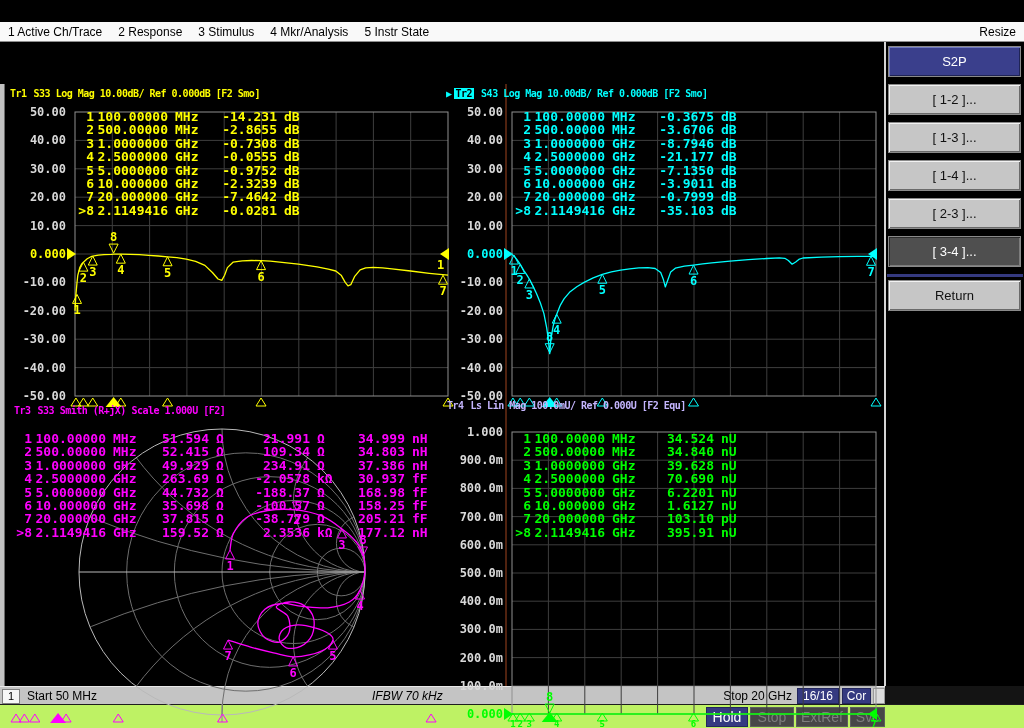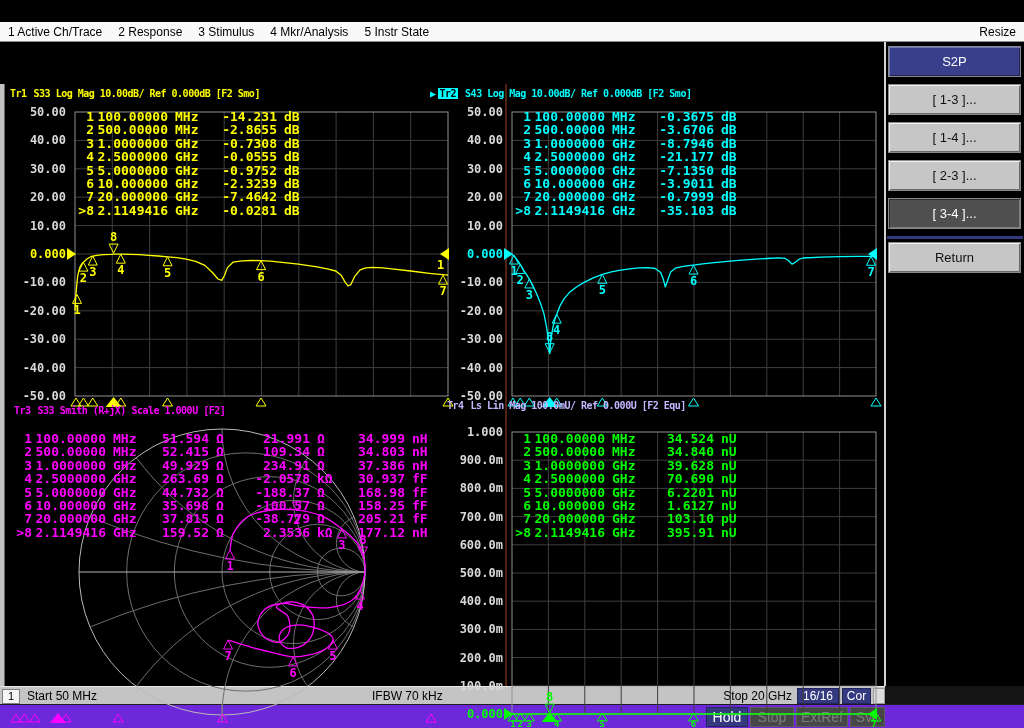--- a/index.html
+++ b/index.html
@@ -19,21 +19,21 @@
   #left-strip{position:absolute;left:0;top:42px;width:4px;height:644px;background:#c2c2c2;border-right:1px solid #6a6a6a;}
   #vdivider{position:absolute;left:505px;top:42px;width:2px;height:644px;background:#5e2812;opacity:.85;}
   svg.quad{position:absolute;z-index:1;}
   #svg-tr1{left:0;top:42px;}
   #svg-tr2{left:443px;top:42px;}
   #svg-tr3{left:0;top:362px;}
   #svg-tr4{left:443px;top:362px;}
   .trace-title{position:absolute;z-index:3;font-family:"DejaVu Sans Mono",monospace;font-weight:bold;
                font-size:10px;white-space:pre;letter-spacing:-0.5px;}
   #title-tr1{left:10px;top:46px;color:#ffff00;}
-  #title-tr2{left:430px;top:46px;color:#00ffff;}
+  #title-tr2{left:446px;top:46px;color:#00ffff;}
   #title-tr3{left:14px;top:363px;color:#ff00ff;}
   #title-tr4{left:447px;top:358px;color:#c4b5fd;}
   .trace-title .tname{margin-right:7px;}
   #title-tr2 .tarrow{margin-right:2px;color:#00ffff;}
   #title-tr2 .tname{background:#00ffff;color:#000;padding:0 2px;}
   .mtable{position:absolute;z-index:2;font-family:"DejaVu Sans Mono",monospace;font-weight:bold;
           font-size:13px;line-height:13.4px;white-space:pre;}
   #table-tr1{left:72px;top:68px;}
   #table-tr2{left:509px;top:68px;}
   #table-tr3{left:10px;top:390px;}
@@ -47,30 +47,30 @@
          box-shadow:inset 1px 1px 0 #f2f2f2, inset -1px -1px 0 #6a6a6a;}
   .skbtn.header{background:#3a3f8c;color:#fff;box-shadow:inset 1px 1px 0 #7079c0, inset -1px -1px 0 #1f2456;}
   .skbtn.pressed{background:#4f4f4f;color:#fff;box-shadow:inset 1px 1px 0 #2c2c2c, inset -1px -1px 0 #7c7c7c;}
   .sksep{height:3px;background:#353a80;margin:0 1px 3px 1px;}
   
   #statusbar{position:absolute;left:0;top:686px;width:885px;height:18px;background:#c4c4c4;
              border-top:1px solid #e9e9e9;box-sizing:border-box;font-size:12px;color:#000;}
   #ch-box{position:absolute;left:2px;top:2px;width:16px;height:13px;background:#f6f6f6;
           border:1px solid #7f7f7f;text-align:center;font-size:11px;line-height:13px;}
   #sb-start{position:absolute;left:27px;top:2px;}
-  #sb-ifbw{position:absolute;left:372px;top:2px;}
+  #sb-ifbw{position:absolute;left:372px;top:2px;font-style:italic;}
   #sb-stop{position:absolute;left:706px;top:2px;width:86px;text-align:right;}
   .navybox{position:absolute;top:1px;height:14px;background:#353a80;color:#fff;font-size:12px;
            text-align:center;line-height:14px;border:1px solid #23265c;}
   #sb-pts{left:797px;width:40px;}
   #sb-cor{left:842px;width:27px;}
   #sb-blank{position:absolute;left:873px;top:1px;width:10px;height:14px;background:#dcdcdc;border:1px solid #9a9a9a;}
   #statusbar-gap{position:absolute;left:885px;top:686px;width:139px;height:18px;background:#141414;}
   
-  #bottombar{position:absolute;left:0;top:704px;width:1024px;height:24px;background:#6d28d9;border-top:1px solid #1e1e1e;box-sizing:border-box;}
+  #bottombar{position:absolute;left:0;top:704px;width:1024px;height:24px;background:#bef264;border-top:1px solid #1e1e1e;box-sizing:border-box;}
   .bbox{position:absolute;top:2px;height:18px;line-height:18px;text-align:center;font-size:14px;}
   #bb-hold{left:706px;width:40px;background:#353a80;color:#fff;border:1px solid #23265c;}
   .bgray{background:#474747;color:#7e7e7e;border:1px solid #5d5d5d;}
   #bb-stop{left:750px;width:42px;}
   #bb-extref{left:796px;width:50px;}
   #bb-svc{left:850px;width:33px;}
   #bb-date{position:absolute;left:886px;top:1px;width:136px;height:20px;line-height:20px;
            font-size:15px;color:#f0f0f0;text-align:center;background:#333;border:1px solid #262626;}
 </style>
 </head>
@@ -323,20 +323,21 @@
     <div id="title-tr4" class="trace-title"><span class="tname">Tr4</span><span>Ls Lin Mag 100.0mU/ Ref 0.000U [F2 Equ]</span></div>
 
     <div id="table-tr1" class="mtable" style="color: rgb(255, 255, 0);"><div><span class="mcell" style="width: 22px; text-align: right;">1</span><span class="mcell" style="width: 74px; text-align: right;">100.00000</span><span class="mcell" style="width: 34px; text-align: left; padding-left: 7px;">MHz</span><span class="mcell" style="width: 68px; text-align: right;">-14.231</span><span class="mcell" style="width: 28px; text-align: left; padding-left: 7px;">dB</span></div><div><span class="mcell" style="width: 22px; text-align: right;">2</span><span class="mcell" style="width: 74px; text-align: right;">500.00000</span><span class="mcell" style="width: 34px; text-align: left; padding-left: 7px;">MHz</span><span class="mcell" style="width: 68px; text-align: right;">-2.8655</span><span class="mcell" style="width: 28px; text-align: left; padding-left: 7px;">dB</span></div><div><span class="mcell" style="width: 22px; text-align: right;">3</span><span class="mcell" style="width: 74px; text-align: right;">1.0000000</span><span class="mcell" style="width: 34px; text-align: left; padding-left: 7px;">GHz</span><span class="mcell" style="width: 68px; text-align: right;">-0.7308</span><span class="mcell" style="width: 28px; text-align: left; padding-left: 7px;">dB</span></div><div><span class="mcell" style="width: 22px; text-align: right;">4</span><span class="mcell" style="width: 74px; text-align: right;">2.5000000</span><span class="mcell" style="width: 34px; text-align: left; padding-left: 7px;">GHz</span><span class="mcell" style="width: 68px; text-align: right;">-0.0555</span><span class="mcell" style="width: 28px; text-align: left; padding-left: 7px;">dB</span></div><div><span class="mcell" style="width: 22px; text-align: right;">5</span><span class="mcell" style="width: 74px; text-align: right;">5.0000000</span><span class="mcell" style="width: 34px; text-align: left; padding-left: 7px;">GHz</span><span class="mcell" style="width: 68px; text-align: right;">-0.9752</span><span class="mcell" style="width: 28px; text-align: left; padding-left: 7px;">dB</span></div><div><span class="mcell" style="width: 22px; text-align: right;">6</span><span class="mcell" style="width: 74px; text-align: right;">10.000000</span><span class="mcell" style="width: 34px; text-align: left; padding-left: 7px;">GHz</span><span class="mcell" style="width: 68px; text-align: right;">-2.3239</span><span class="mcell" style="width: 28px; text-align: left; padding-left: 7px;">dB</span></div><div><span class="mcell" style="width: 22px; text-align: right;">7</span><span class="mcell" style="width: 74px; text-align: right;">20.000000</span><span class="mcell" style="width: 34px; text-align: left; padding-left: 7px;">GHz</span><span class="mcell" style="width: 68px; text-align: right;">-7.4642</span><span class="mcell" style="width: 28px; text-align: left; padding-left: 7px;">dB</span></div><div><span class="mcell" style="width: 22px; text-align: right;">&gt;8</span><span class="mcell" style="width: 74px; text-align: right;">2.1149416</span><span class="mcell" style="width: 34px; text-align: left; padding-left: 7px;">GHz</span><span class="mcell" style="width: 68px; text-align: right;">-0.0281</span><span class="mcell" style="width: 28px; text-align: left; padding-left: 7px;">dB</span></div></div>
     <div id="table-tr2" class="mtable" style="color: rgb(0, 255, 255);"><div><span class="mcell" style="width: 22px; text-align: right;">1</span><span class="mcell" style="width: 74px; text-align: right;">100.00000</span><span class="mcell" style="width: 34px; text-align: left; padding-left: 7px;">MHz</span><span class="mcell" style="width: 68px; text-align: right;">-0.3675</span><span class="mcell" style="width: 28px; text-align: left; padding-left: 7px;">dB</span></div><div><span class="mcell" style="width: 22px; text-align: right;">2</span><span class="mcell" style="width: 74px; text-align: right;">500.00000</span><span class="mcell" style="width: 34px; text-align: left; padding-left: 7px;">MHz</span><span class="mcell" style="width: 68px; text-align: right;">-3.6706</span><span class="mcell" style="width: 28px; text-align: left; padding-left: 7px;">dB</span></div><div><span class="mcell" style="width: 22px; text-align: right;">3</span><span class="mcell" style="width: 74px; text-align: right;">1.0000000</span><span class="mcell" style="width: 34px; text-align: left; padding-left: 7px;">GHz</span><span class="mcell" style="width: 68px; text-align: right;">-8.7946</span><span class="mcell" style="width: 28px; text-align: left; padding-left: 7px;">dB</span></div><div><span class="mcell" style="width: 22px; text-align: right;">4</span><span class="mcell" style="width: 74px; text-align: right;">2.5000000</span><span class="mcell" style="width: 34px; text-align: left; padding-left: 7px;">GHz</span><span class="mcell" style="width: 68px; text-align: right;">-21.177</span><span class="mcell" style="width: 28px; text-align: left; padding-left: 7px;">dB</span></div><div><span class="mcell" style="width: 22px; text-align: right;">5</span><span class="mcell" style="width: 74px; text-align: right;">5.0000000</span><span class="mcell" style="width: 34px; text-align: left; padding-left: 7px;">GHz</span><span class="mcell" style="width: 68px; text-align: right;">-7.1350</span><span class="mcell" style="width: 28px; text-align: left; padding-left: 7px;">dB</span></div><div><span class="mcell" style="width: 22px; text-align: right;">6</span><span class="mcell" style="width: 74px; text-align: right;">10.000000</span><span class="mcell" style="width: 34px; text-align: left; padding-left: 7px;">GHz</span><span class="mcell" style="width: 68px; text-align: right;">-3.9011</span><span class="mcell" style="width: 28px; text-align: left; padding-left: 7px;">dB</span></div><div><span class="mcell" style="width: 22px; text-align: right;">7</span><span class="mcell" style="width: 74px; text-align: right;">20.000000</span><span class="mcell" style="width: 34px; text-align: left; padding-left: 7px;">GHz</span><span class="mcell" style="width: 68px; text-align: right;">-0.7999</span><span class="mcell" style="width: 28px; text-align: left; padding-left: 7px;">dB</span></div><div><span class="mcell" style="width: 22px; text-align: right;">&gt;8</span><span class="mcell" style="width: 74px; text-align: right;">2.1149416</span><span class="mcell" style="width: 34px; text-align: left; padding-left: 7px;">GHz</span><span class="mcell" style="width: 68px; text-align: right;">-35.103</span><span class="mcell" style="width: 28px; text-align: left; padding-left: 7px;">dB</span></div></div>
     <div id="table-tr3" class="mtable" style="color: rgb(255, 0, 255);"><div><span class="mcell" style="width: 22px; text-align: right;">1</span><span class="mcell" style="width: 74px; text-align: right;">100.00000</span><span class="mcell" style="width: 34px; text-align: left; padding-left: 7px;">MHz</span><span class="mcell" style="width: 62px; text-align: right;">51.594</span><span class="mcell" style="width: 20px; text-align: left; padding-left: 7px;">Ω</span><span class="mcell" style="width: 74px; text-align: right;">21.991</span><span class="mcell" style="width: 26px; text-align: left; padding-left: 7px;">Ω</span><span class="mcell" style="width: 62px; text-align: right;">34.999</span><span class="mcell" style="width: 26px; text-align: left; padding-left: 7px;">nH</span></div><div><span class="mcell" style="width: 22px; text-align: right;">2</span><span class="mcell" style="width: 74px; text-align: right;">500.00000</span><span class="mcell" style="width: 34px; text-align: left; padding-left: 7px;">MHz</span><span class="mcell" style="width: 62px; text-align: right;">52.415</span><span class="mcell" style="width: 20px; text-align: left; padding-left: 7px;">Ω</span><span class="mcell" style="width: 74px; text-align: right;">109.34</span><span class="mcell" style="width: 26px; text-align: left; padding-left: 7px;">Ω</span><span class="mcell" style="width: 62px; text-align: right;">34.803</span><span class="mcell" style="width: 26px; text-align: left; padding-left: 7px;">nH</span></div><div><span class="mcell" style="width: 22px; text-align: right;">3</span><span class="mcell" style="width: 74px; text-align: right;">1.0000000</span><span class="mcell" style="width: 34px; text-align: left; padding-left: 7px;">GHz</span><span class="mcell" style="width: 62px; text-align: right;">49.929</span><span class="mcell" style="width: 20px; text-align: left; padding-left: 7px;">Ω</span><span class="mcell" style="width: 74px; text-align: right;">234.91</span><span class="mcell" style="width: 26px; text-align: left; padding-left: 7px;">Ω</span><span class="mcell" style="width: 62px; text-align: right;">37.386</span><span class="mcell" style="width: 26px; text-align: left; padding-left: 7px;">nH</span></div><div><span class="mcell" style="width: 22px; text-align: right;">4</span><span class="mcell" style="width: 74px; text-align: right;">2.5000000</span><span class="mcell" style="width: 34px; text-align: left; padding-left: 7px;">GHz</span><span class="mcell" style="width: 62px; text-align: right;">263.69</span><span class="mcell" style="width: 20px; text-align: left; padding-left: 7px;">Ω</span><span class="mcell" style="width: 74px; text-align: right;">-2.0578</span><span class="mcell" style="width: 26px; text-align: left; padding-left: 7px;">kΩ</span><span class="mcell" style="width: 62px; text-align: right;">30.937</span><span class="mcell" style="width: 26px; text-align: left; padding-left: 7px;">fF</span></div><div><span class="mcell" style="width: 22px; text-align: right;">5</span><span class="mcell" style="width: 74px; text-align: right;">5.0000000</span><span class="mcell" style="width: 34px; text-align: left; padding-left: 7px;">GHz</span><span class="mcell" style="width: 62px; text-align: right;">44.732</span><span class="mcell" style="width: 20px; text-align: left; padding-left: 7px;">Ω</span><span class="mcell" style="width: 74px; text-align: right;">-188.37</span><span class="mcell" style="width: 26px; text-align: left; padding-left: 7px;">Ω</span><span class="mcell" style="width: 62px; text-align: right;">168.98</span><span class="mcell" style="width: 26px; text-align: left; padding-left: 7px;">fF</span></div><div><span class="mcell" style="width: 22px; text-align: right;">6</span><span class="mcell" style="width: 74px; text-align: right;">10.000000</span><span class="mcell" style="width: 34px; text-align: left; padding-left: 7px;">GHz</span><span class="mcell" style="width: 62px; text-align: right;">35.698</span><span class="mcell" style="width: 20px; text-align: left; padding-left: 7px;">Ω</span><span class="mcell" style="width: 74px; text-align: right;">-100.57</span><span class="mcell" style="width: 26px; text-align: left; padding-left: 7px;">Ω</span><span class="mcell" style="width: 62px; text-align: right;">158.25</span><span class="mcell" style="width: 26px; text-align: left; padding-left: 7px;">fF</span></div><div><span class="mcell" style="width: 22px; text-align: right;">7</span><span class="mcell" style="width: 74px; text-align: right;">20.000000</span><span class="mcell" style="width: 34px; text-align: left; padding-left: 7px;">GHz</span><span class="mcell" style="width: 62px; text-align: right;">37.815</span><span class="mcell" style="width: 20px; text-align: left; padding-left: 7px;">Ω</span><span class="mcell" style="width: 74px; text-align: right;">-38.779</span><span class="mcell" style="width: 26px; text-align: left; padding-left: 7px;">Ω</span><span class="mcell" style="width: 62px; text-align: right;">205.21</span><span class="mcell" style="width: 26px; text-align: left; padding-left: 7px;">fF</span></div><div><span class="mcell" style="width: 22px; text-align: right;">&gt;8</span><span class="mcell" style="width: 74px; text-align: right;">2.1149416</span><span class="mcell" style="width: 34px; text-align: left; padding-left: 7px;">GHz</span><span class="mcell" style="width: 62px; text-align: right;">159.52</span><span class="mcell" style="width: 20px; text-align: left; padding-left: 7px;">Ω</span><span class="mcell" style="width: 74px; text-align: right;">2.3536</span><span class="mcell" style="width: 26px; text-align: left; padding-left: 7px;">kΩ</span><span class="mcell" style="width: 62px; text-align: right;">177.12</span><span class="mcell" style="width: 26px; text-align: left; padding-left: 7px;">nH</span></div></div>
     <div id="table-tr4" class="mtable" style="color: rgb(0, 255, 0);"><div><span class="mcell" style="width: 22px; text-align: right;">1</span><span class="mcell" style="width: 74px; text-align: right;">100.00000</span><span class="mcell" style="width: 34px; text-align: left; padding-left: 7px;">MHz</span><span class="mcell" style="width: 68px; text-align: right;">34.524</span><span class="mcell" style="width: 28px; text-align: left; padding-left: 7px;">nU</span></div><div><span class="mcell" style="width: 22px; text-align: right;">2</span><span class="mcell" style="width: 74px; text-align: right;">500.00000</span><span class="mcell" style="width: 34px; text-align: left; padding-left: 7px;">MHz</span><span class="mcell" style="width: 68px; text-align: right;">34.840</span><span class="mcell" style="width: 28px; text-align: left; padding-left: 7px;">nU</span></div><div><span class="mcell" style="width: 22px; text-align: right;">3</span><span class="mcell" style="width: 74px; text-align: right;">1.0000000</span><span class="mcell" style="width: 34px; text-align: left; padding-left: 7px;">GHz</span><span class="mcell" style="width: 68px; text-align: right;">39.628</span><span class="mcell" style="width: 28px; text-align: left; padding-left: 7px;">nU</span></div><div><span class="mcell" style="width: 22px; text-align: right;">4</span><span class="mcell" style="width: 74px; text-align: right;">2.5000000</span><span class="mcell" style="width: 34px; text-align: left; padding-left: 7px;">GHz</span><span class="mcell" style="width: 68px; text-align: right;">70.690</span><span class="mcell" style="width: 28px; text-align: left; padding-left: 7px;">nU</span></div><div><span class="mcell" style="width: 22px; text-align: right;">5</span><span class="mcell" style="width: 74px; text-align: right;">5.0000000</span><span class="mcell" style="width: 34px; text-align: left; padding-left: 7px;">GHz</span><span class="mcell" style="width: 68px; text-align: right;">6.2201</span><span class="mcell" style="width: 28px; text-align: left; padding-left: 7px;">nU</span></div><div><span class="mcell" style="width: 22px; text-align: right;">6</span><span class="mcell" style="width: 74px; text-align: right;">10.000000</span><span class="mcell" style="width: 34px; text-align: left; padding-left: 7px;">GHz</span><span class="mcell" style="width: 68px; text-align: right;">1.6127</span><span class="mcell" style="width: 28px; text-align: left; padding-left: 7px;">nU</span></div><div><span class="mcell" style="width: 22px; text-align: right;">7</span><span class="mcell" style="width: 74px; text-align: right;">20.000000</span><span class="mcell" style="width: 34px; text-align: left; padding-left: 7px;">GHz</span><span class="mcell" style="width: 68px; text-align: right;">103.10</span><span class="mcell" style="width: 28px; text-align: left; padding-left: 7px;">pU</span></div><div><span class="mcell" style="width: 22px; text-align: right;">&gt;8</span><span class="mcell" style="width: 74px; text-align: right;">2.1149416</span><span class="mcell" style="width: 34px; text-align: left; padding-left: 7px;">GHz</span><span class="mcell" style="width: 68px; text-align: right;">395.91</span><span class="mcell" style="width: 28px; text-align: left; padding-left: 7px;">nU</span></div></div>
   </div>
 
   <div id="sidebar">
     <div class="skbtn header">S2P</div>
+    <div class="skbtn">[ 1-2 ]...</div>
     <div class="skbtn">[ 1-3 ]...</div>
     <div class="skbtn">[ 1-4 ]...</div>
     <div class="skbtn">[ 2-3 ]...</div>
     <div class="skbtn pressed">[ 3-4 ]...</div>
     <div class="sksep"></div>
     <div class="skbtn">Return</div>
   </div>
 
   <div id="statusbar">
     <div id="ch-box">1</div>

